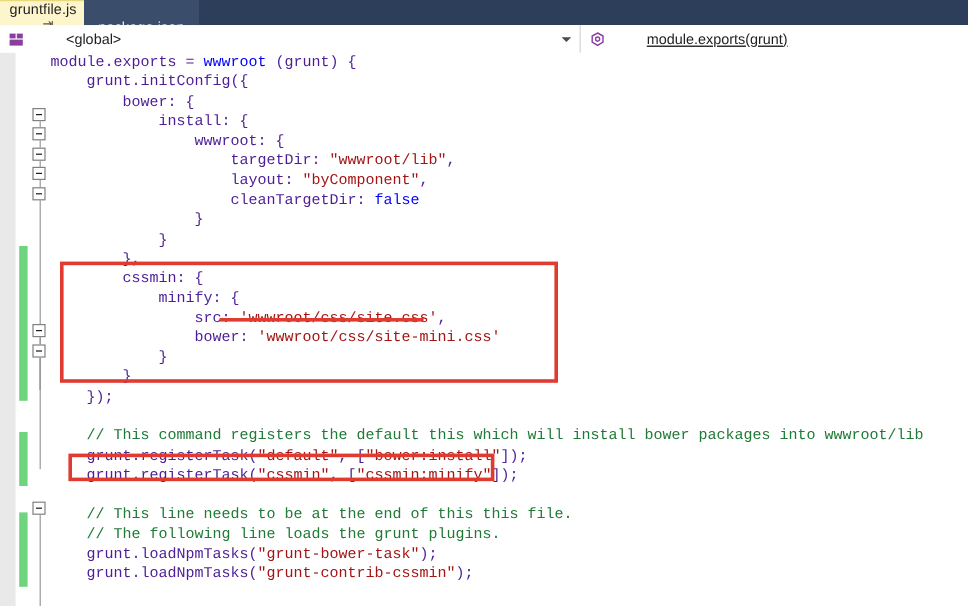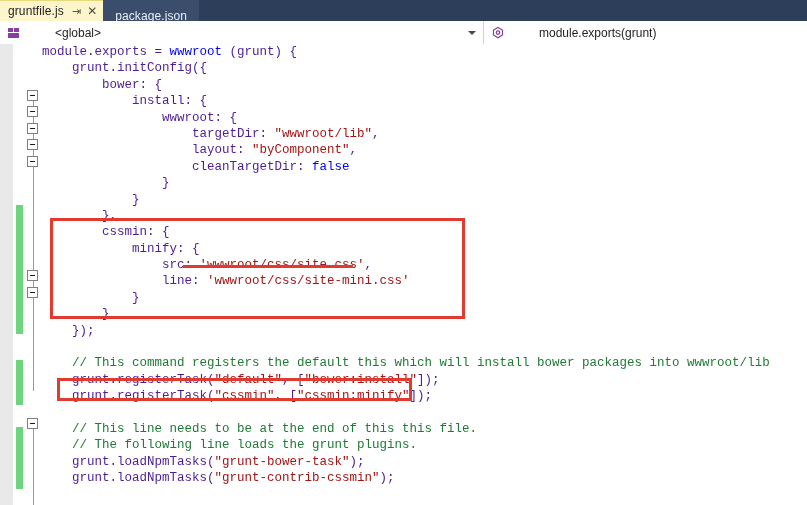--- a/index.html
+++ b/index.html
@@ -33,20 +33,21 @@
   }
   .tab {
     display: flex;
     align-items: center;
     height: 21px;
     padding: 0 6px 0 8px;
     font-family: "Liberation Sans", sans-serif;
     font-size: 12px;
     box-sizing: border-box;
     white-space: nowrap;
+    flex-direction: column;
   }
   .tab.active {
     background: #fdf6cd;
     color: #1e1e1e;
     border-top: 1px solid #e8d87a;
   }
   .tab.inactive {
     background: #3a4d6b;
     color: #e8eef7;
     padding: 16px 12px;
@@ -86,20 +87,21 @@
     box-sizing: border-box;
     position: relative;
     background: #ffffff;
   }
   .nav-combo.left {
     width: 484px;
     border-right: 1px solid #cfcfcf;
   }
   .nav-combo.right {
     flex: 1;
+    text-decoration: underline;
   }
   .nav-icon {
     width: 16px; height: 16px;
     margin: 0 5px 0 6px;
     flex: none;
     position: relative;
   }
   .nav-label {
     font-family: "Liberation Sans", sans-serif;
     font-size: 12px;
@@ -275,21 +277,21 @@
 </span><span class="ln">                <span class="pun">wwwroot: {</span>
 </span><span class="ln">                    <span class="pun">targetDir: </span><span class="str">"wwwroot/lib"</span><span class="pun">,</span>
 </span><span class="ln">                    <span class="pun">layout: </span><span class="str">"byComponent"</span><span class="pun">,</span>
 </span><span class="ln">                    <span class="pun">cleanTargetDir: </span><span class="kw">false</span>
 </span><span class="ln">                <span class="pun">}</span>
 </span><span class="ln">            <span class="pun">}</span>
 </span><span class="ln">        <span class="pun">},</span>
 </span><span class="ln">        <span class="pun">cssmin: {</span>
 </span><span class="ln">            <span class="pun">minify: {</span>
 </span><span class="ln">                <span class="pun">src: </span><span class="str">'wwwroot/css/site.css'</span><span class="pun">,</span>
-</span><span class="ln">                <span class="pun">line: </span><span class="str">'wwwroot/css/site-mini.css'</span>
+</span><span class="ln">                <span class="pun">bower: </span><span class="str">'wwwroot/css/site-mini.css'</span>
 </span><span class="ln">            <span class="pun">}</span>
 </span><span class="ln">        <span class="pun">}</span>
 </span><span class="ln">    <span class="pun">});</span>
 </span><span class="ln">
 </span><span class="ln">    <span class="cmt">// This command registers the default this which will install bower packages into wwwroot/lib</span>
 </span><span class="ln">    <span class="pun">grunt.registerTask(</span><span class="str">"default"</span><span class="pun">, [</span><span class="str">"bower:install"</span><span class="pun">]);</span>
 </span><span class="ln">    <span class="pun">grunt.registerTask(</span><span class="str">"cssmin"</span><span class="pun">, [</span><span class="str">"cssmin:minify"</span><span class="pun">]);</span>
 </span><span class="ln">
 </span><span class="ln">    <span class="cmt">// This line needs to be at the end of this this file.</span>
 </span><span class="ln">    <span class="cmt">// The following line loads the grunt plugins.</span>

